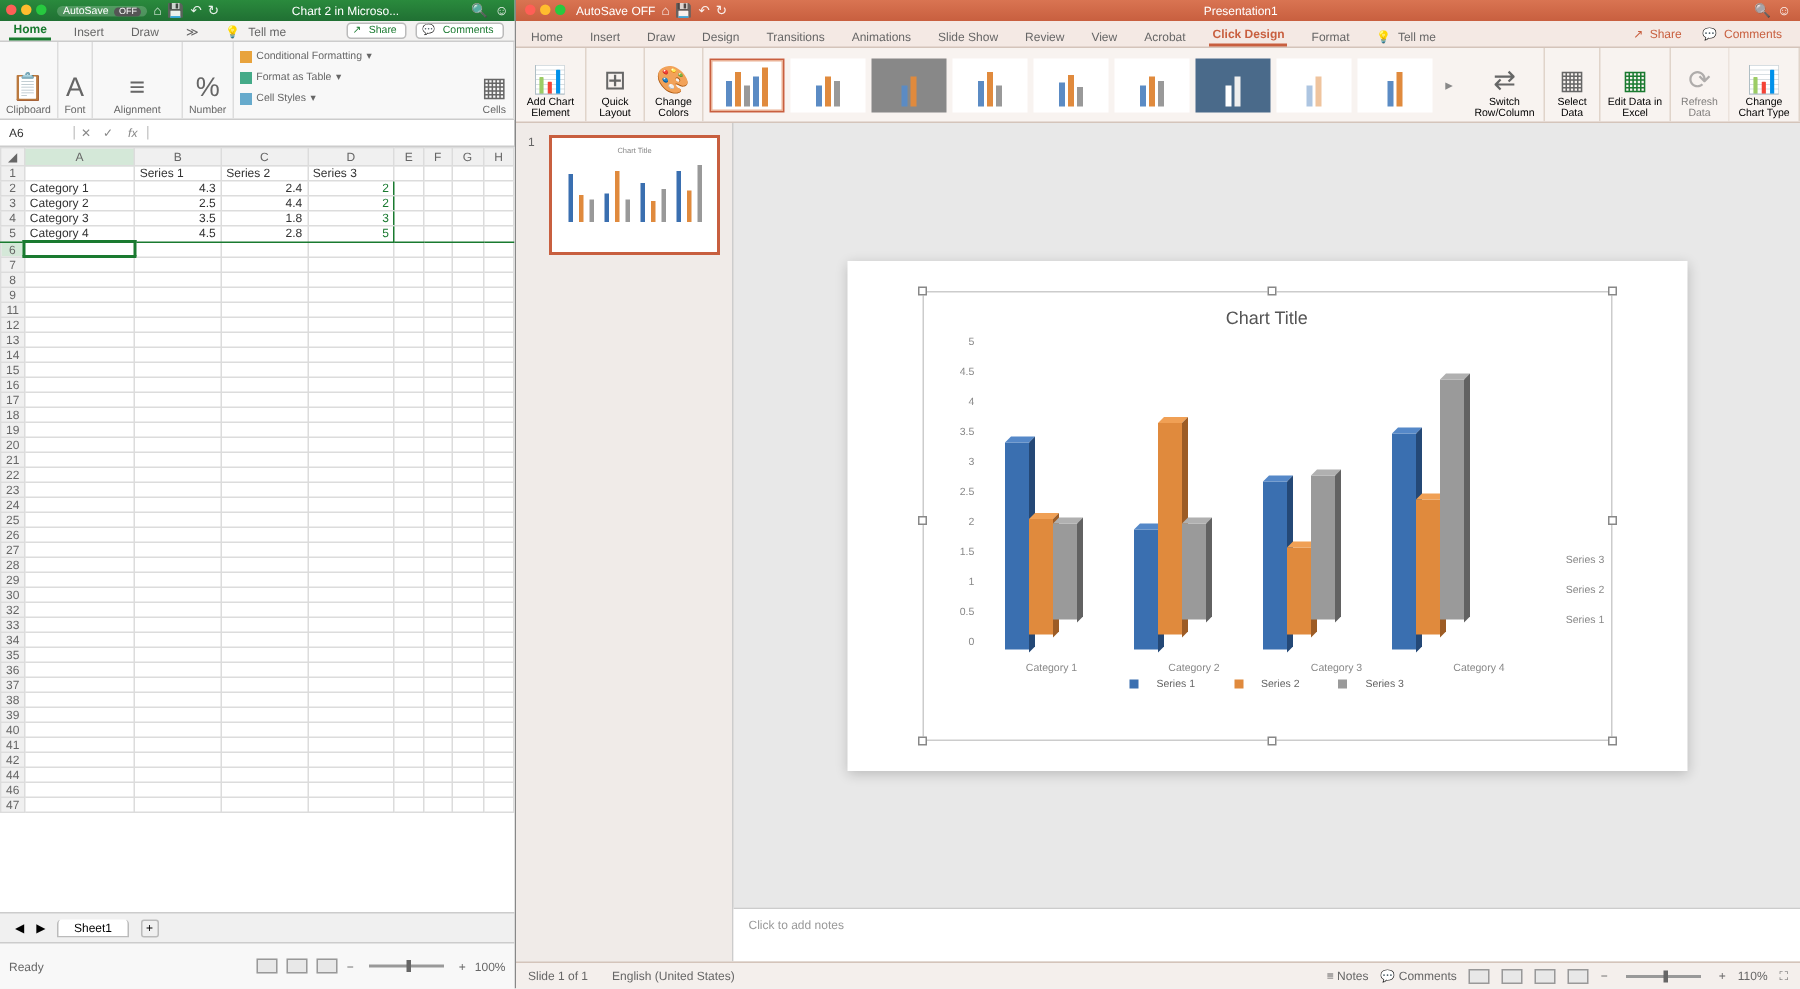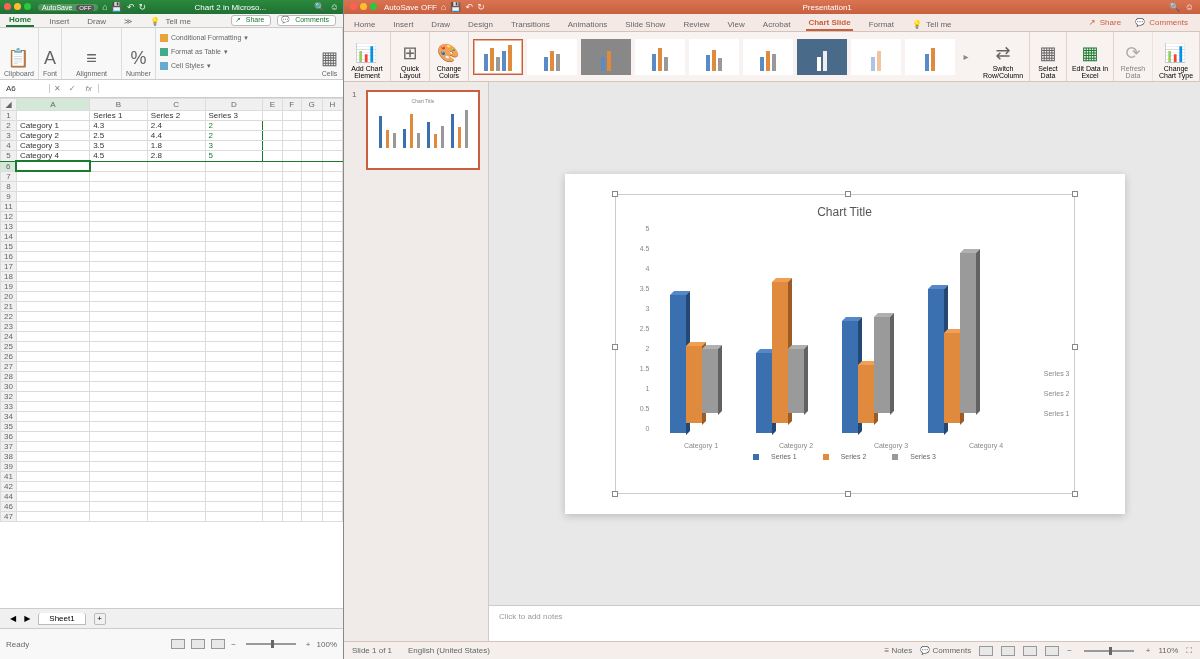--- a/index.html
+++ b/index.html
@@ -37,21 +37,21 @@
 .ex-fx .fxsym { padding:0 6px; border-right:1px solid #ccc; color:#888; font-style:italic;}
 .ex-fx .fxarea{ flex:1; padding:0 4px; color:#999;}
 .ex-fx .chk{color:#888;padding:0 4px;}
 
 .ex-grid { flex:1; overflow:hidden; background:#fff; position:relative; font-size:8px; color:#333; }
 .ex-grid table { border-collapse:collapse; width:100%; }
 .ex-grid th, .ex-grid td { border:1px solid #dcdcdc; height:10px; padding:0 3px; text-align:left; white-space:nowrap;}
 .ex-grid th { background:#f0f0f0; text-align:center; font-weight:normal; color:#666; height:12px;}
 .ex-grid th.rowh { width:14px; text-align:center; }
 .ex-grid td.rowh { background:#f0f0f0; text-align:center; color:#666; width:14px;}
-.ex-grid .num { }
+.ex-grid .num { text-align:right; }
 .sel-cell { border:2px solid #1a7a30 !important; }
 .selrange td { border-bottom:1px solid #1a7a30; }
 .hdrsel { background:#d4e8d8 !important; color:#1a7a30;}
 
 .ex-sheet-tabs { height:20px; background:#f0f0f0; border-top:1px solid #ccc; display:flex; align-items:center; font-size:8px; padding-left:10px; gap:8px;}
 .ex-sheet-tabs .stab { background:#fff; border:1px solid #bbb; border-bottom:none; padding:1px 10px; border-radius:0 0 3px 3px; transform:scaleY(-1);}
 .ex-sheet-tabs .stab span{transform:scaleY(-1);display:inline-block;}
 .ex-sheet-tabs .plus{ border:1px solid #bbb; width:12px;height:12px;text-align:center;border-radius:2px;}
 
 .ex-status { height:18px; background:#f8f8f8; border-top:1px solid #ccc; display:flex; align-items:center; font-size:8px; color:#666; padding:15px 6px; }
@@ -481,20 +481,31 @@
             <td></td>
             <td></td>
             <td></td>
             <td></td>
             <td></td>
             <td></td>
             <td></td>
             <td></td>
           </tr>
       <tr>
+            <td class="rowh">29</td>
+            <td></td>
+            <td></td>
+            <td></td>
+            <td></td>
+            <td></td>
+            <td></td>
+            <td></td>
+            <td></td>
+          </tr>
+      <tr>
             <td class="rowh">30</td>
             <td></td>
             <td></td>
             <td></td>
             <td></td>
             <td></td>
             <td></td>
             <td></td>
             <td></td>
           </tr>
@@ -570,20 +581,31 @@
             <td></td>
             <td></td>
             <td></td>
             <td></td>
             <td></td>
             <td></td>
             <td></td>
           </tr>
       <tr>
             <td class="rowh">39</td>
+            <td></td>
+            <td></td>
+            <td></td>
+            <td></td>
+            <td></td>
+            <td></td>
+            <td></td>
+            <td></td>
+          </tr>
+      <tr>
+            <td class="rowh">40</td>
             <td></td>
             <td></td>
             <td></td>
             <td></td>
             <td></td>
             <td></td>
             <td></td>
             <td></td>
           </tr>
       <tr>
@@ -680,21 +702,21 @@
     <span>Home</span>
     <span>Insert</span>
     <span>Draw</span>
     <span>Design</span>
     <span>Transitions</span>
     <span>Animations</span>
     <span>Slide Show</span>
     <span>Review</span>
     <span>View</span>
     <span>Acrobat</span>
-    <span class="active">Chart Slide</span>
+    <span class="active">Click Design</span>
     <span>Format</span>
     <span>💡 <span>Tell me</span></span>
     <span class="right">
       <span style="color:#c85f3f">↗ <span>Share</span></span>
       <span style="color:#c85f3f">💬 <span>Comments</span></span>
     </span>
   </div>
   <div class="pp-ribbon">
     <div class="rbgrp">
         <span class="ico">📊</span>

